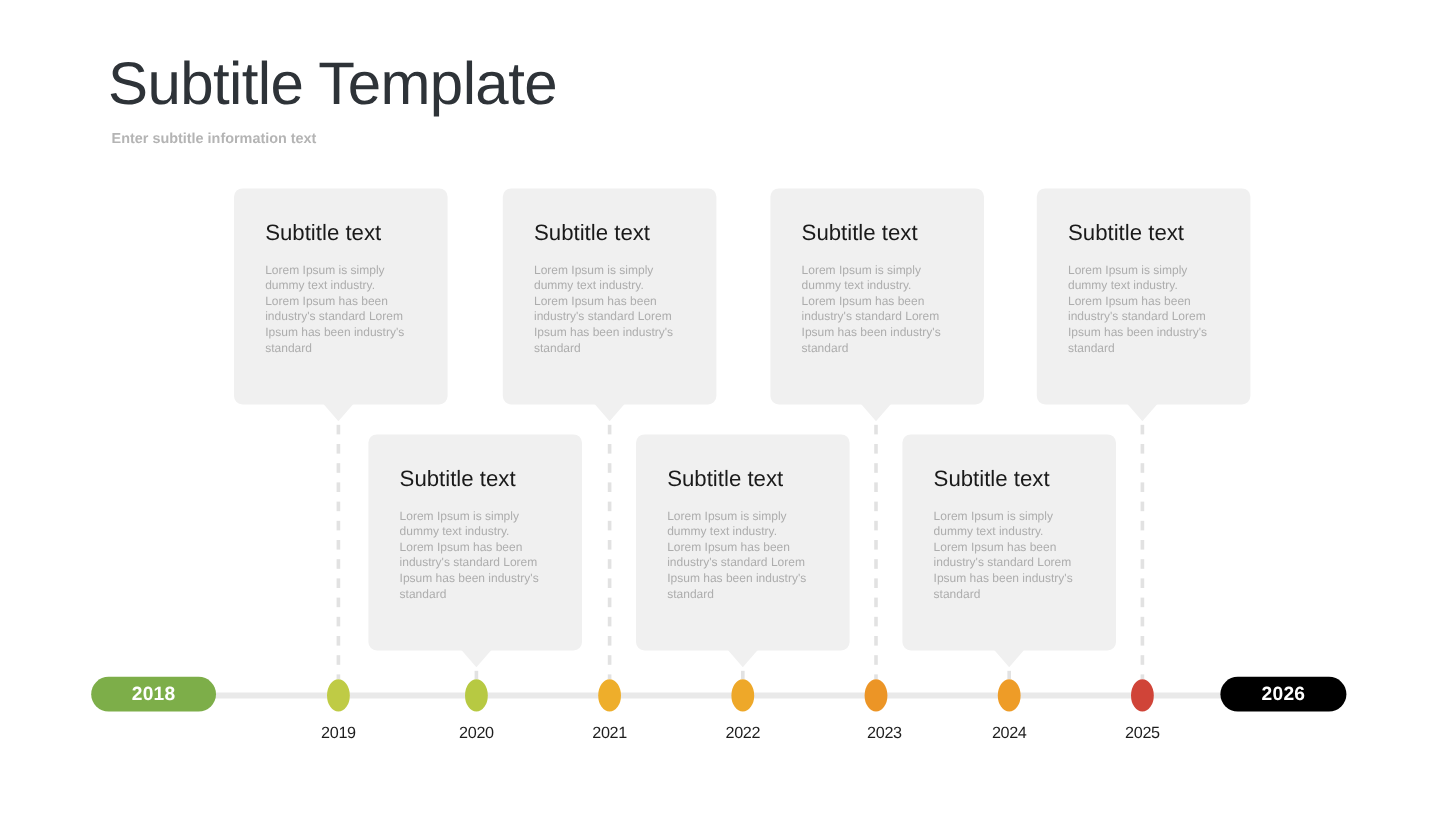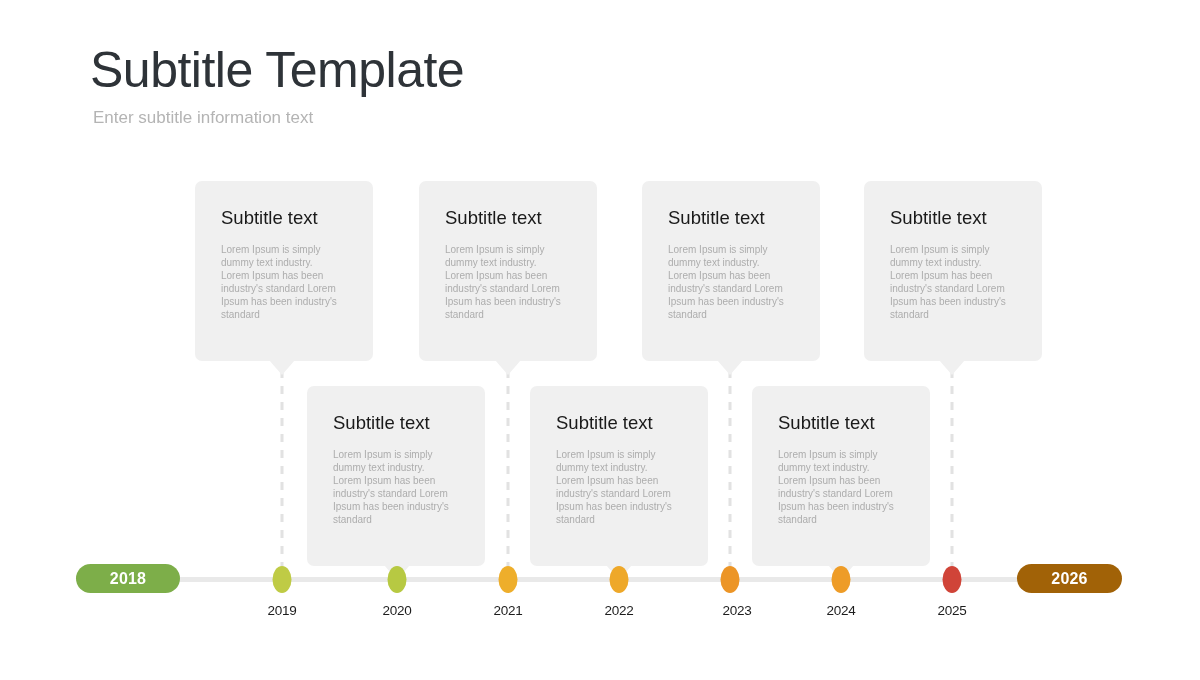--- a/index.html
+++ b/index.html
@@ -29,22 +29,22 @@
     letter-spacing: -0.5px;
     color: #2e3338;
     white-space: nowrap;
     line-height: 1.1;
   }
 
   #page-subtitle {
     position: absolute;
     left: 93px;
     top: 108px;
-    font-size: 17px;
-    font-weight: 400;
+    font-size: 12px;
+    font-weight: 700;
     color: #b4b4b4;
     white-space: nowrap;
   }
 
   
   #axis-line {
     position: absolute;
     left: 150px;
     top: 577px;
     width: 900px;
@@ -101,21 +101,20 @@
     background-size: 3px 16px;
     background-repeat: repeat-y;
   }
 
   
   .card {
     position: absolute;
     background: #f0f0f0;
     border-radius: 7px;
     padding: 26px 22px 20px 26px;
-    margin-top: 24px;
   }
 
   .card-title {
     font-size: 18.5px;
     font-weight: 400;
     color: #1a1a1a;
     line-height: 1.2;
     margin-bottom: 14px;
     white-space: nowrap;
   }
@@ -208,17 +207,17 @@
       <div class="marker-label" style="left: 737px;">2023</div>
       <div class="marker-dot" style="left: 841px; background: rgb(238, 156, 39);"></div>
       <div class="marker-label" style="left: 841px;">2024</div>
       <div class="marker-dot" style="left: 952px; background: rgb(208, 68, 56);"></div>
       <div class="marker-label" style="left: 952px;">2025</div>
     </div>
 
   <div class="end-pill" id="pill-start" style="background: rgb(125, 174, 73);">
     <span>2018</span>
   </div>
-  <div class="end-pill" id="pill-end" style="background: #a16207;">
+  <div class="end-pill" id="pill-end" style="background: #000000;">
     <span>2026</span>
   </div>
 
 </div>
 
 </body></html>

